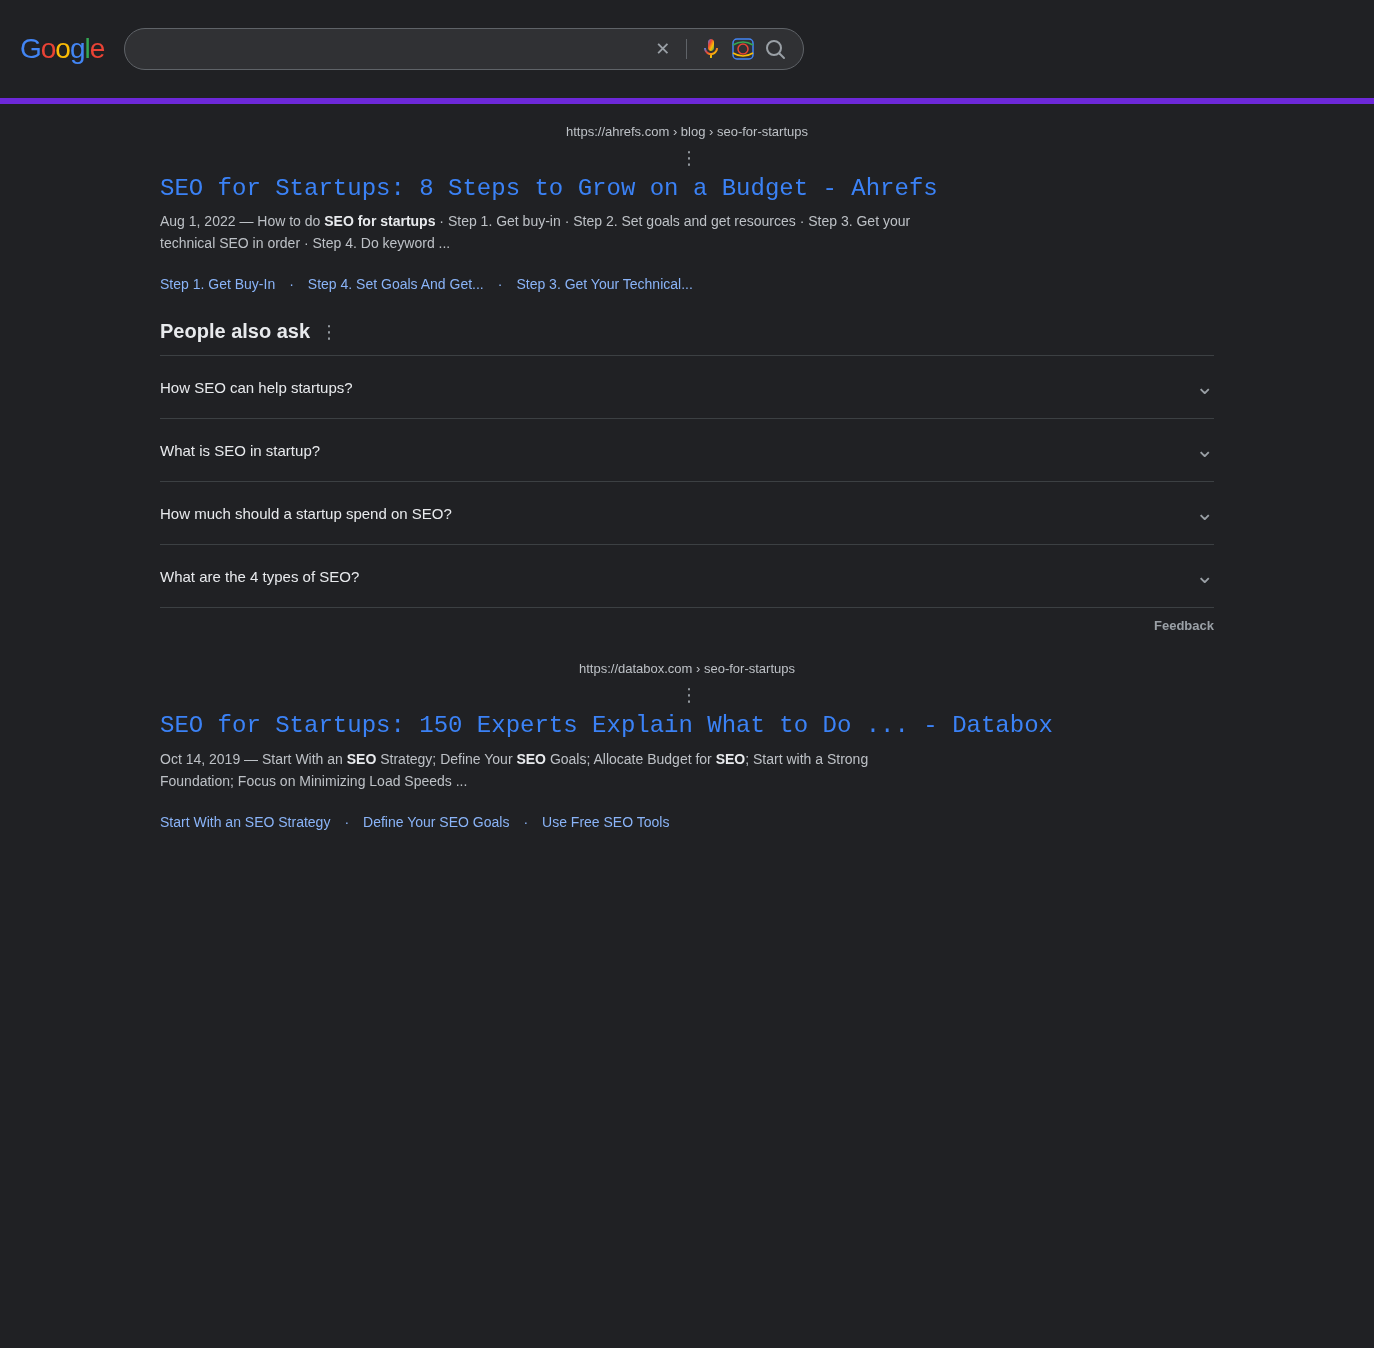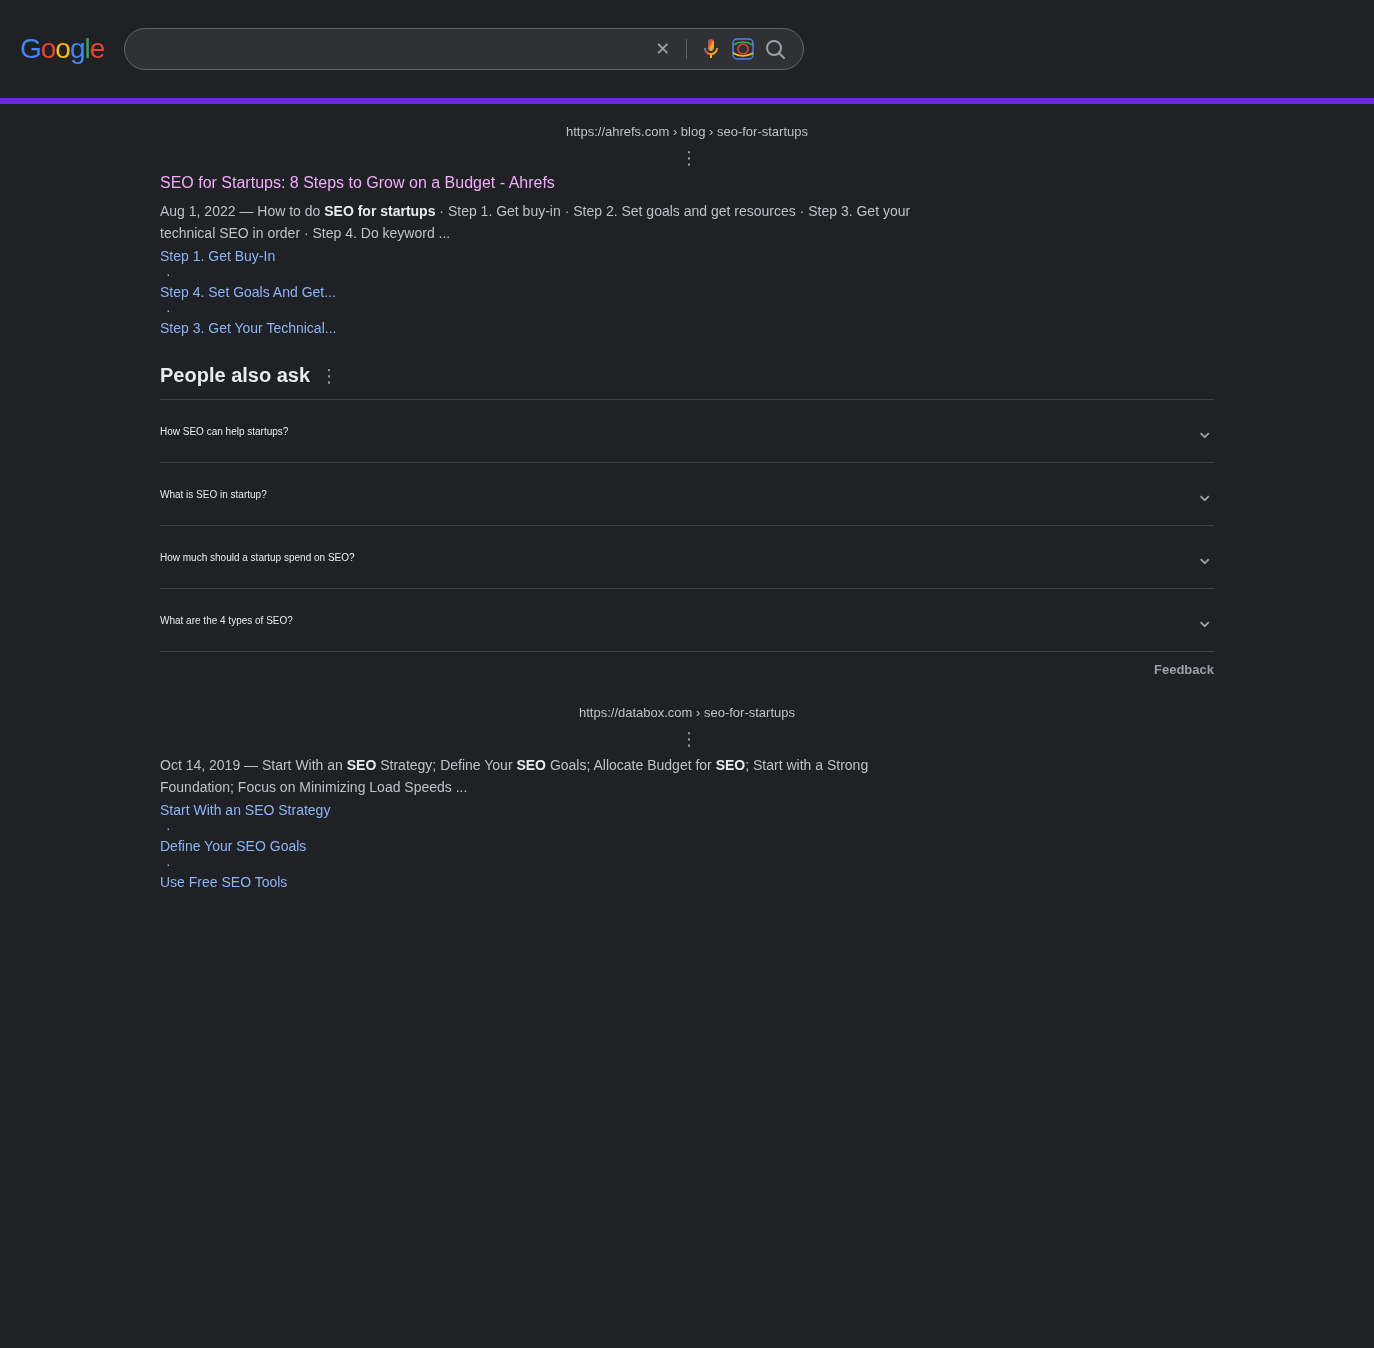--- a/index.html
+++ b/index.html
@@ -113,47 +113,47 @@
     }
 
     .result-menu-icon {
       color: #9aa0a6;
       font-size: 18px;
       cursor: pointer;
       margin-left: 4px;
     }
 
     .result-title {
-      font-size: 16px;
-      color: #f0abfc;
+      font-size: 24px;
+      color: #3b82f6;
       text-decoration: none;
       display: block;
       margin-bottom: 6px;
       line-height: 1.3;
       cursor: pointer;
+      font-family: Liberation Mono, monospace;
     }
 
     .result-snippet {
       color: #bdc1c6;
       font-size: 14px;
       line-height: 1.58;
       max-width: 760px;
     }
 
     .result-snippet b {
       color: #e8eaed;
       font-weight: 700;
     }
 
     .result-links {
       display: flex;
-      gap: 2px;
-      margin-top: 4px;
+      gap: 8px;
+      margin-top: 22px;
       flex-wrap: wrap;
-      flex-direction: column;
     }
 
     .result-link {
       color: #8ab4f8;
       font-size: 14px;
       text-decoration: none;
       cursor: pointer;
     }
 
     .result-link-sep {
@@ -195,21 +195,21 @@
     .paa-item {
       display: flex;
       align-items: center;
       justify-content: space-between;
       padding: 18px 0;
       cursor: pointer;
       border-bottom: 1px solid #3c4043;
     }
 
     .paa-question {
-      font-size: 10px;
+      font-size: 15px;
       color: #e8eaed;
     }
 
     .paa-chevron {
       color: #9aa0a6;
       font-size: 22px;
     }
 
     .paa-feedback {
       text-align: right;
@@ -320,20 +320,21 @@
     </div>
 
     <div class="paa-feedback">Feedback</div>
   </div>
 
   <div class="result" style="margin-top: 28px;">
     <div class="result-url-row">
       <span class="result-url">https://databox.com › seo-for-startups</span>
       <span class="result-menu-icon">⋮</span>
     </div>
+    <a class="result-title">SEO for Startups: 150 Experts Explain What to Do ... - Databox</a>
     <div class="result-snippet">
       Oct 14, 2019 — Start With an <b>SEO</b> Strategy; Define Your <b>SEO</b> Goals; Allocate Budget for <b>SEO</b>; Start with a Strong Foundation; Focus on Minimizing Load Speeds ...
     </div>
     <div class="result-links">
       <a class="result-link">Start With an SEO Strategy</a>
       <span class="result-link-sep"> · </span>
       <a class="result-link">Define Your SEO Goals</a>
       <span class="result-link-sep"> · </span>
       <a class="result-link">Use Free SEO Tools</a>
     </div>

